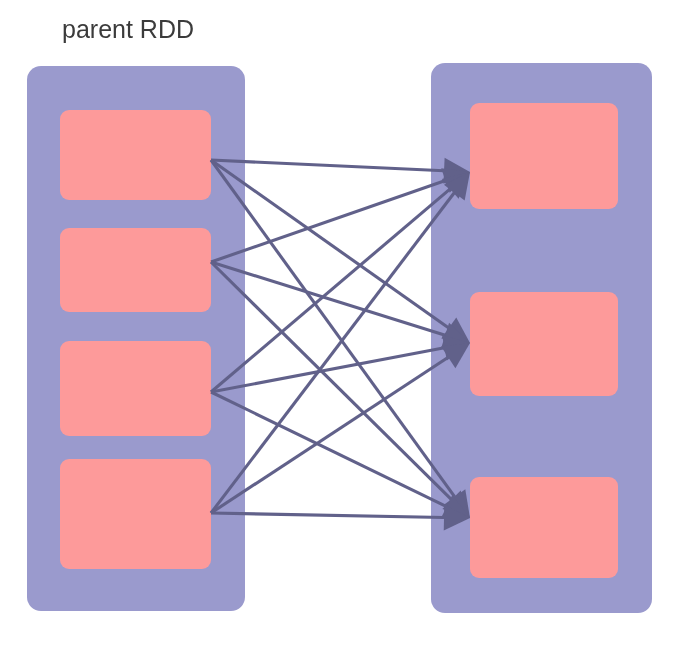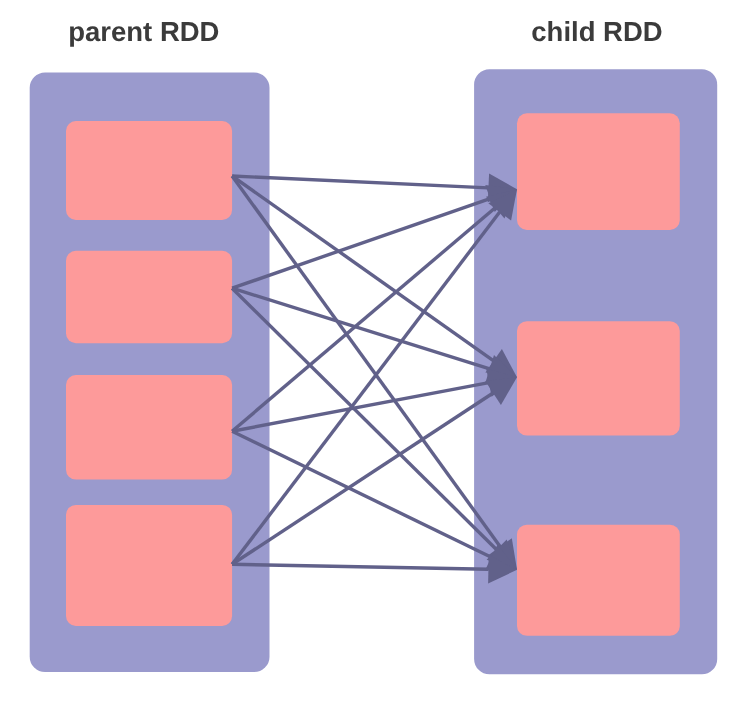--- a/index.html
+++ b/index.html
@@ -19,21 +19,20 @@
     overflow: hidden;
   }
   .rdd-label {
     position: absolute;
     font-family: "Liberation Sans", sans-serif;
     font-size: 25px;
     line-height: 26px;
     color: #3b3b3b;
     white-space: nowrap;
     letter-spacing: 0px;
-    font-weight: bold;
   }
   #label-parent { left: 62px;  top: 16px; }
   #label-child  { left: 483px; top: 16px; }
 
   .rdd-container {
     position: absolute;
     background: #9a9acd;
     border-radius: 14px;
     box-sizing: border-box;
   }
@@ -76,21 +75,20 @@
     stroke: none;
   }
 </style>
 </head>
 <body>
 
 <div id="canvas">
 
   <div class="rdd-label" id="label-parent">parent RDD</div>
 
-  <div class="rdd-label" id="label-child">child RDD</div>
 
   <div class="rdd-container" id="container-parent"></div>
 
   <div class="rdd-container" id="container-child"></div>
 
   <div id="parent-partitions">
       <div class="partition" style="left: 60px; top: 110px; width: 151px; height: 90px;"></div>
       <div class="partition" style="left: 60px; top: 228px; width: 151px; height: 84px;"></div>
       <div class="partition" style="left: 60px; top: 341px; width: 151px; height: 95px;"></div>
       <div class="partition" style="left: 60px; top: 459px; width: 151px; height: 110px;"></div>

